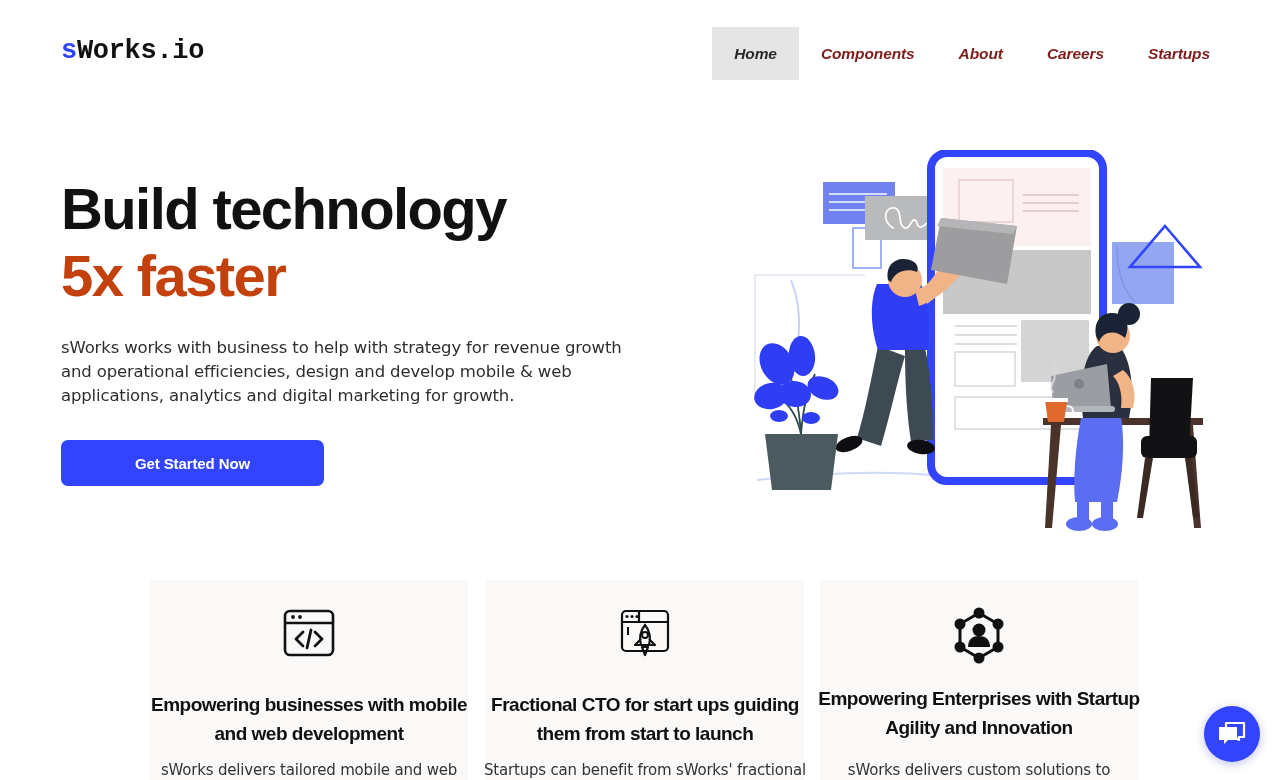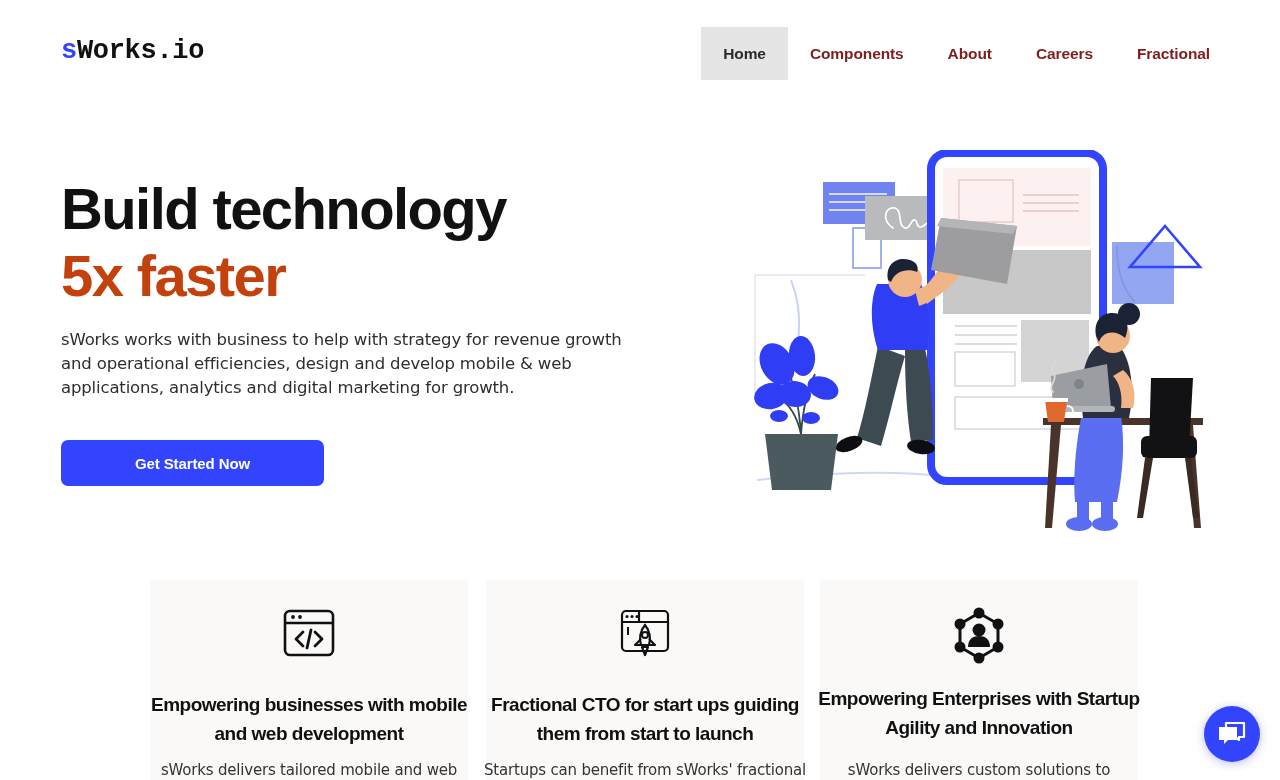--- a/index.html
+++ b/index.html
@@ -17,40 +17,40 @@
     background: #ffffff;
   }
   .logo {
     position: absolute; left: 61px; top: 36px;
     font-size: 27px; font-weight: 700; letter-spacing: -0.3px;
     color: #111111; white-space: nowrap; font-family: Liberation Mono, monospace;
   }
   .logo .accent { color: #3344ff; }
   .nav {
     position: absolute; right: 48px; top: 27px;
-    display: flex; align-items: stretch; height: 53px;
+    display: flex; align-items: stretch; height: 53px; font-style: italic;
   }
   .nav-item {
     display: flex; align-items: center; justify-content: center;
     padding: 0 22px; height: 53px;
     font-size: 15.5px; font-weight: 700; color: #7f1d1d;
     letter-spacing: -0.1px; white-space: nowrap; cursor: pointer;
   }
   .nav-item.active { background: #e6e5e5; color: #2a2a2a; }
 
   
   .hero { position: absolute; top: 105px; left: 0; width: 1280px; height: 460px; }
   .hero-copy { position: absolute; left: 61px; top: 70px; width: 640px; }
   .headline {
     font-size: 58px; font-weight: 700; line-height: 1.16;
     letter-spacing: -1.6px; color: #111111;
   }
   .headline .line2 { color: #c2410c; display: block; }
   .subcopy {
-    margin-top: 18px;
+    margin-top: 26px;
     font-size: 16.5px; line-height: 24px; color: #2e2e2e;
     font-family: "DejaVu Sans", sans-serif;
     letter-spacing: -0.15px;
     max-width: 580px; white-space: pre-line;
   }
   .cta {
     position: absolute; left: 61px; top: 335px;
     width: 263px; height: 46px; border: none; border-radius: 7px;
     background: #3344ff; color: #ffffff;
     font-family: "Liberation Sans", sans-serif;
@@ -106,21 +106,21 @@
 <div class="page">
 
   <div class="header">
     <div class="logo"><span class="accent">s</span><span>Works.io</span></div>
 
     <nav class="nav">
       <div class="nav-item active">Home</div>
       <div class="nav-item">Components</div>
       <div class="nav-item">About</div>
       <div class="nav-item">Careers</div>
-      <div class="nav-item">Fractional</div>
+      <div class="nav-item">Startups</div>
     </nav>
   </div>
 
   <div class="hero">
     <div class="hero-copy">
       <h1 class="headline">
         <span>Build technology</span>
         <span class="line2">5x faster</span>
       </h1>
       <p class="subcopy">sWorks works with business  to help with strategy for revenue growth and operational efficiencies, design and develop mobile &amp; web applications, analytics and digital marketing for growth.</p>

